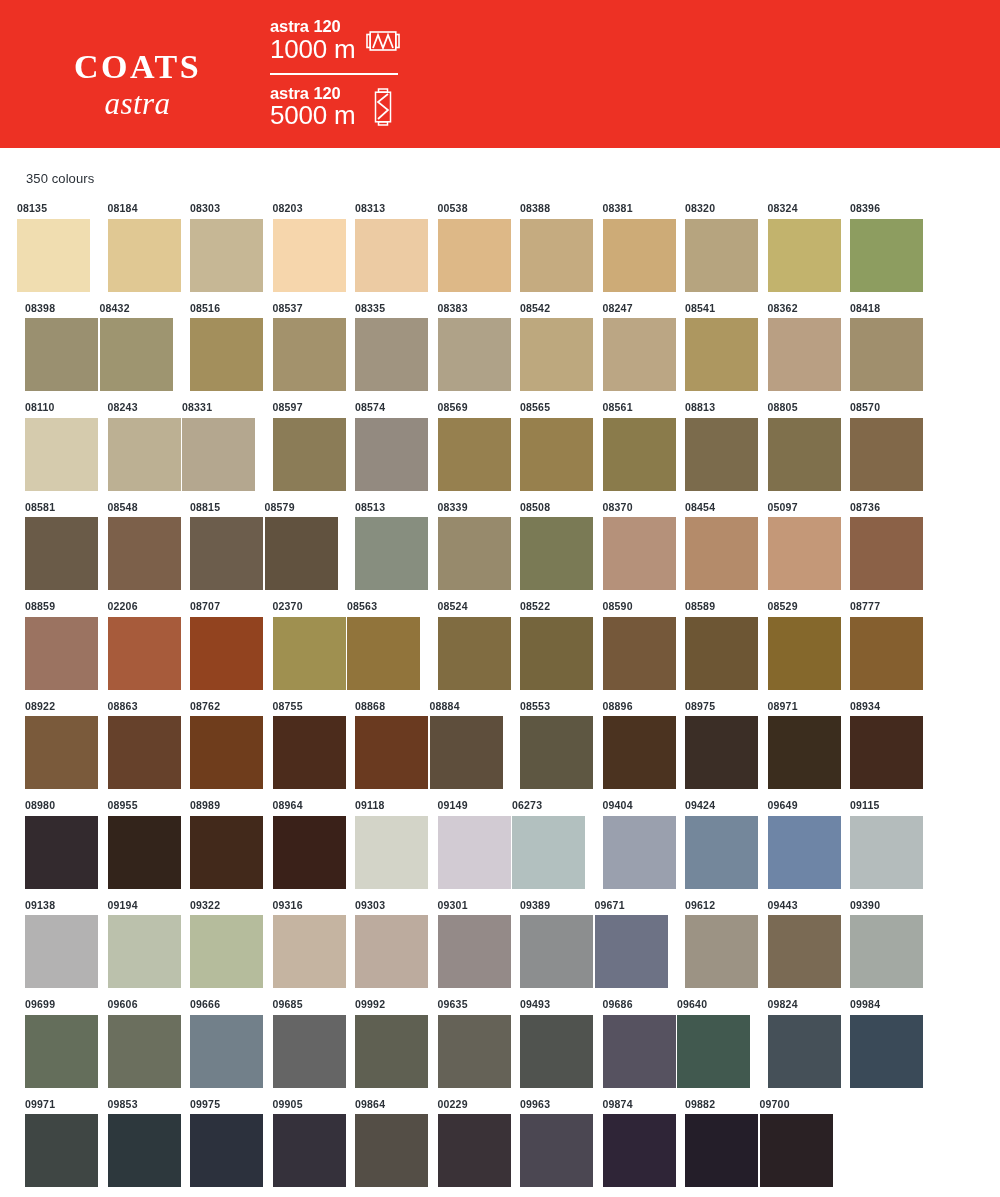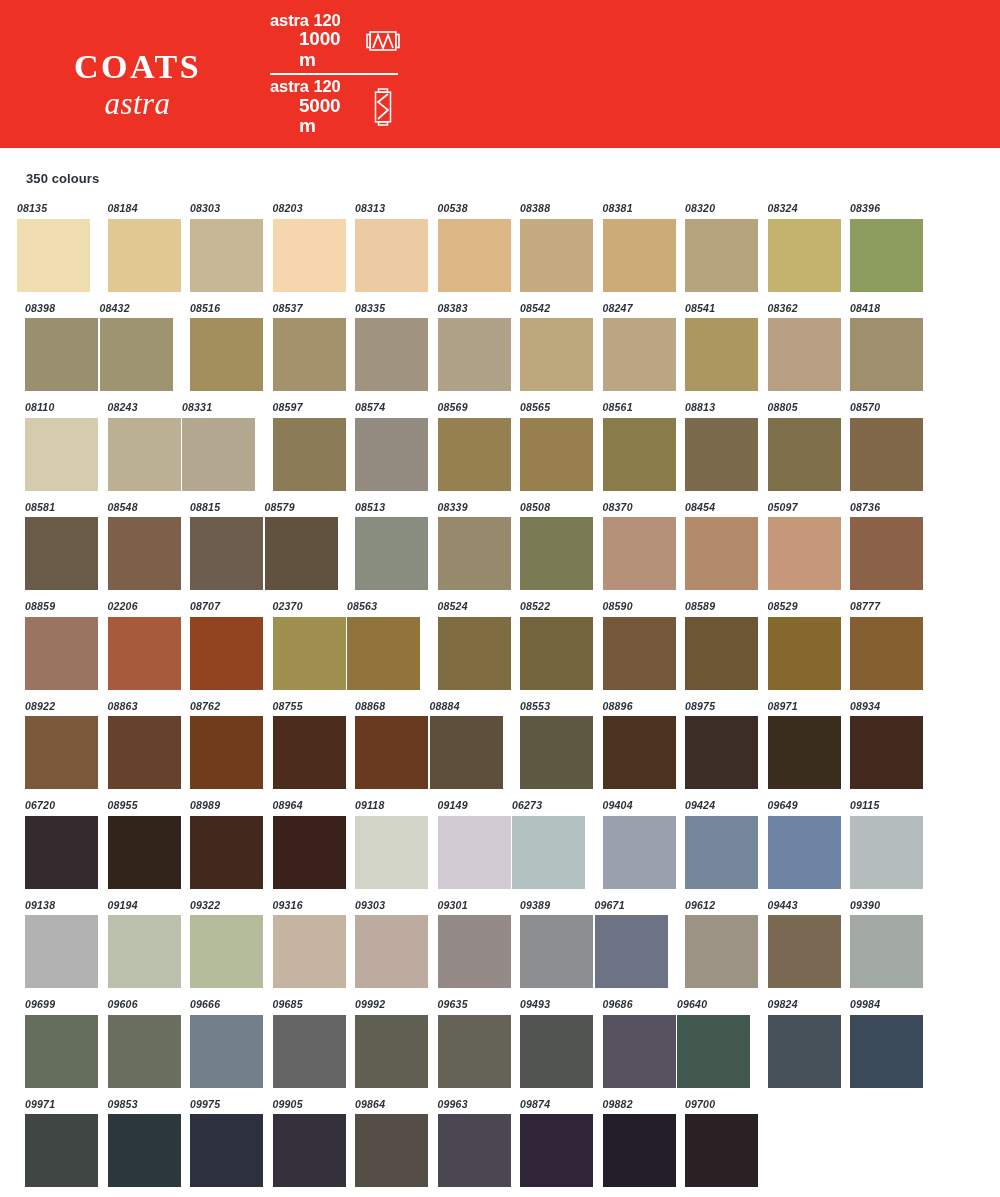--- a/index.html
+++ b/index.html
@@ -60,55 +60,53 @@
   .product-text {
     width: 92px;
     line-height: 1.06;
   }
   .product-name {
     font-size: 16.5px;
     font-weight: 700;
     letter-spacing: -0.1px;
   }
   .product-length {
-    font-size: 19px;
-    font-weight: 700;
+    font-size: 26px;
+    font-weight: 400;
     letter-spacing: -0.2px;
-    margin-left: 29px;
   }
   .product-icon {
     width: 42px;
     display: flex;
     justify-content: center;
     align-items: center;
   }
   .product-divider {
     width: 128px;
     height: 2.5px;
     background: #ffffff;
     margin: 6px 0 6px 0;
   }
 
   
   .sheet {
     padding: 0 8px;
   }
   .section-title {
     font-size: 13px;
-    font-weight: 700;
+    font-weight: 400;
     color: #2b3138;
     margin: 23px 0 0 18px;
     letter-spacing: 0.1px;
   }
 
   .grid {
     margin-top: 17px;
     display: flex;
     flex-wrap: wrap;
-    font-style: italic;
   }
   .swatch-cell {
     width: 82.5px;
     margin-bottom: 11px;
   }
   .swatch-code {
     font-size: 10.5px;
     font-weight: 700;
     color: #2b3138;
     letter-spacing: 0.2px;
@@ -440,21 +438,21 @@
       </div>
       <div class="swatch-cell">
         <div class="swatch-code">08971</div>
         <div class="swatch-chip" style="background-color: rgb(59, 45, 30);"></div>
       </div>
       <div class="swatch-cell">
         <div class="swatch-code">08934</div>
         <div class="swatch-chip" style="background-color: rgb(68, 42, 30);"></div>
       </div>
       <div class="swatch-cell">
-        <div class="swatch-code">06720</div>
+        <div class="swatch-code">08980</div>
         <div class="swatch-chip" style="background-color: rgb(51, 42, 46);"></div>
       </div>
       <div class="swatch-cell">
         <div class="swatch-code">08955</div>
         <div class="swatch-chip" style="background-color: rgb(51, 36, 27);"></div>
       </div>
       <div class="swatch-cell">
         <div class="swatch-code">08989</div>
         <div class="swatch-chip" style="background-color: rgb(66, 41, 27);"></div>
       </div>
@@ -592,20 +590,24 @@
       </div>
       <div class="swatch-cell">
         <div class="swatch-code">09905</div>
         <div class="swatch-chip" style="background-color: rgb(53, 49, 59);"></div>
       </div>
       <div class="swatch-cell">
         <div class="swatch-code">09864</div>
         <div class="swatch-chip" style="background-color: rgb(84, 78, 70);"></div>
       </div>
       <div class="swatch-cell">
+        <div class="swatch-code">00229</div>
+        <div class="swatch-chip" style="background-color: rgb(58, 50, 55);"></div>
+      </div>
+      <div class="swatch-cell">
         <div class="swatch-code">09963</div>
         <div class="swatch-chip" style="background-color: rgb(75, 71, 82);"></div>
       </div>
       <div class="swatch-cell">
         <div class="swatch-code">09874</div>
         <div class="swatch-chip" style="background-color: rgb(47, 37, 55);"></div>
       </div>
       <div class="swatch-cell">
         <div class="swatch-code">09882</div>
         <div class="swatch-chip" style="background-color: rgb(36, 30, 41);"></div>

